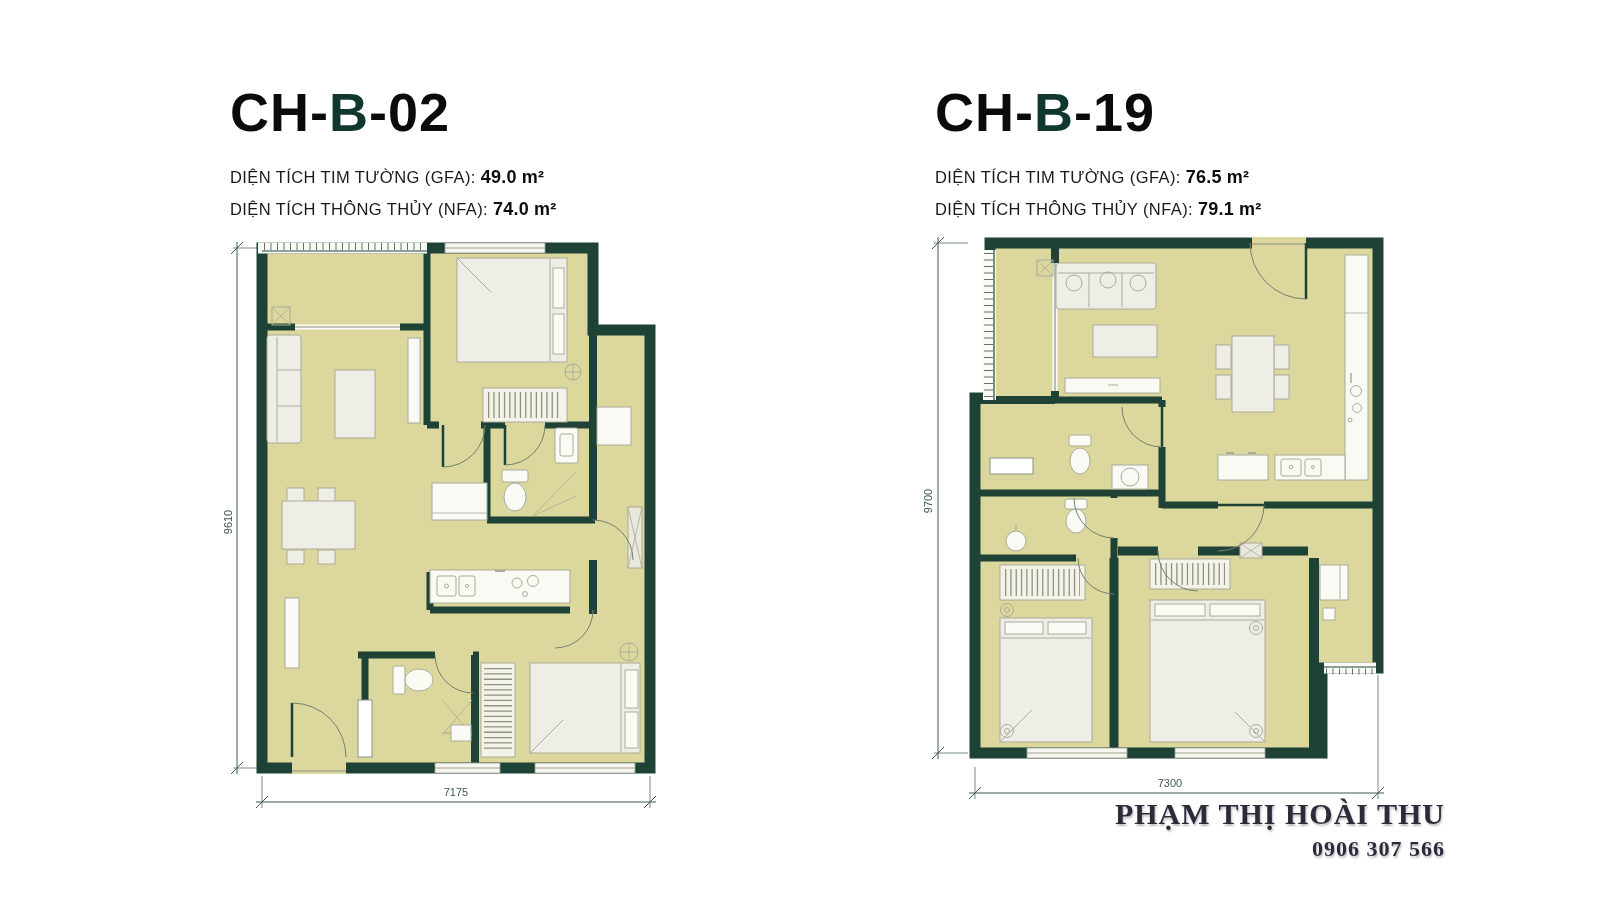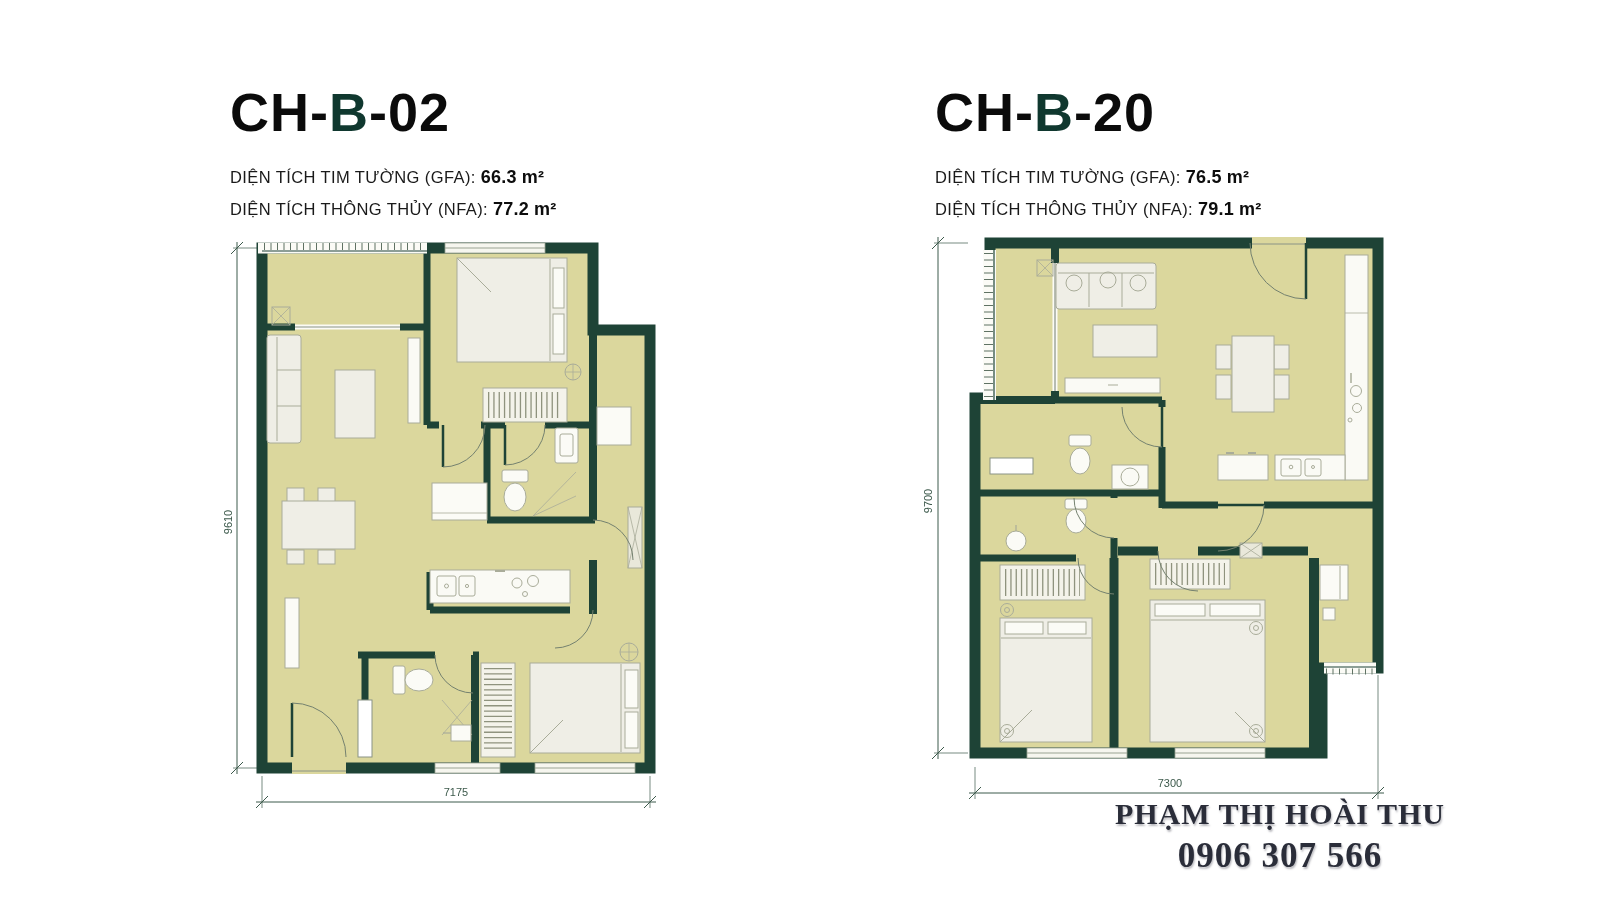--- a/index.html
+++ b/index.html
@@ -13,43 +13,43 @@
   .plan-title { font-size:54px; font-weight:800; letter-spacing:1px; color:#0b0b0b; line-height:1.0; }
   .plan-title .accent { color:#10382f; }
   .area-lines { margin-top:22px; }
   .area-row { font-size:16.5px; color:#1a1a1a; letter-spacing:0.4px; line-height:32px; font-weight:500; white-space:nowrap; }
   .area-row .val { font-size:18px; font-weight:800; color:#0d0d0d; letter-spacing:0.2px; }
 
   .plan-svg { position:absolute; }
   .plan-svg.a { left:205px; top:230px; }
   .plan-svg.b { left:918px; top:223px; }
 
-  .contact { position:absolute; right:55px; top:797px; text-align:center;
+  .contact { position:absolute; right:55px; top:797px; text-align:right;
     font-family:"Liberation Serif", serif; color:#2a2d39;
     text-shadow:1px 2px 2px rgba(60,60,75,0.35); }
   .contact .name { font-size:30px; font-weight:700; letter-spacing:1px; }
-  .contact .phone { font-size:35px; font-weight:700; margin-top:5px; letter-spacing:1px; }
+  .contact .phone { font-size:22px; font-weight:700; margin-top:5px; letter-spacing:1px; }
 
   svg text.dim { font-family:"Liberation Sans", sans-serif; font-size:11px; fill:#3d5a4c; }
 </style>
 </head>
 <body>
 
 <div class="canvas">
 
   <div class="plan-header left">
     <div class="plan-title"><span>CH-</span><span class="accent">B</span><span>-02</span></div>
     <div class="area-lines">
-      <div class="area-row"><span>DIỆN TÍCH TIM TƯỜNG (GFA):</span>&nbsp;<span class="val">66.3 m²</span></div>
-      <div class="area-row"><span>DIỆN TÍCH THÔNG THỦY (NFA):</span>&nbsp;<span class="val">77.2 m²</span></div>
+      <div class="area-row"><span>DIỆN TÍCH TIM TƯỜNG (GFA):</span>&nbsp;<span class="val">49.0 m²</span></div>
+      <div class="area-row"><span>DIỆN TÍCH THÔNG THỦY (NFA):</span>&nbsp;<span class="val">74.0 m²</span></div>
     </div>
   </div>
 
   <div class="plan-header right">
-    <div class="plan-title"><span>CH-</span><span class="accent">B</span><span>-20</span></div>
+    <div class="plan-title"><span>CH-</span><span class="accent">B</span><span>-19</span></div>
     <div class="area-lines">
       <div class="area-row"><span>DIỆN TÍCH TIM TƯỜNG (GFA):</span>&nbsp;<span class="val">76.5 m²</span></div>
       <div class="area-row"><span>DIỆN TÍCH THÔNG THỦY (NFA):</span>&nbsp;<span class="val">79.1 m²</span></div>
     </div>
   </div>
 
   <svg class="plan-svg a" width="460" height="585" viewBox="0 0 460 585">
 
     <g stroke="#3d5a4c" stroke-width="1">
       <line x1="32" y1="12" x2="32" y2="544"></line>

